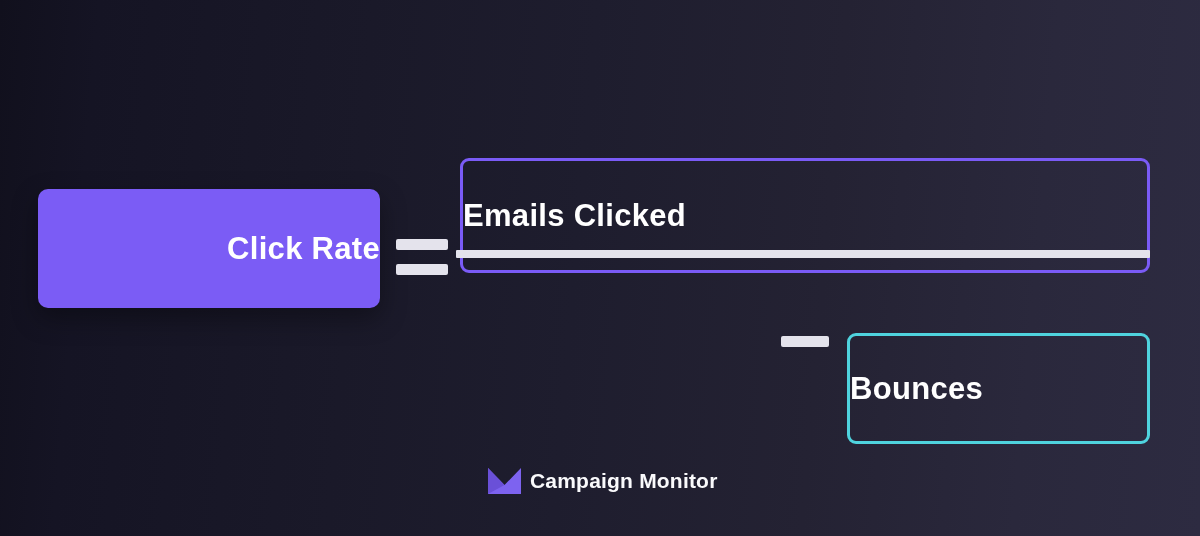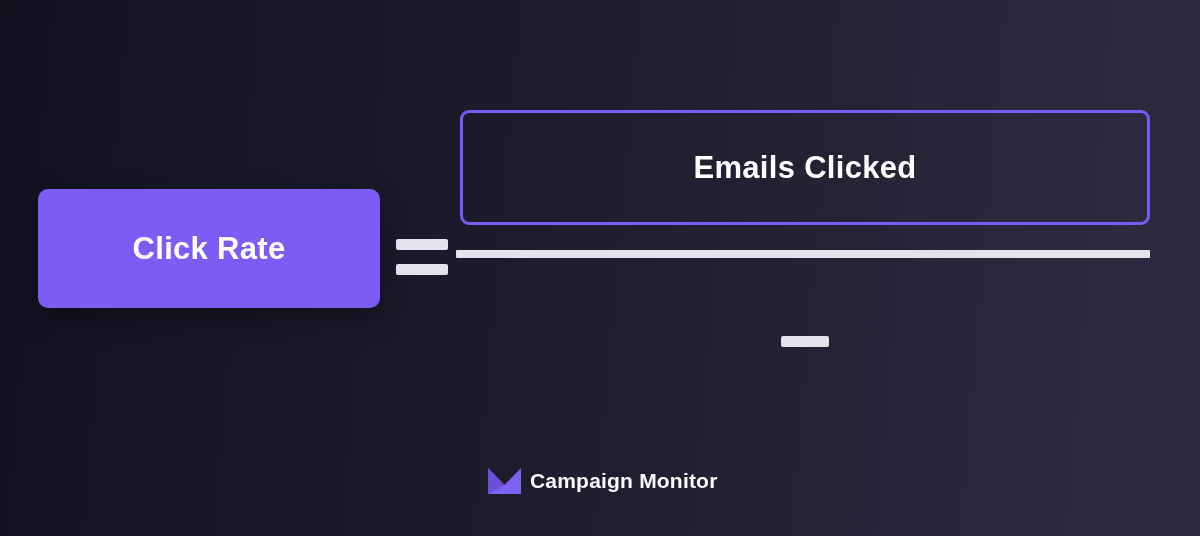--- a/index.html
+++ b/index.html
@@ -24,21 +24,21 @@
     letter-spacing: 0.3px;
     white-space: nowrap;
   }
   
   .result-box {
     position: absolute;
     left: 38px; top: 189px;
     width: 342px; height: 119px;
     background: #7b5cf5;
     border-radius: 10px;
-    display: flex; align-items: center; justify-content: center;
+    display: flex; align-items: center; justify-content: flex-end;
     box-shadow: 0 10px 26px rgba(0,0,0,0.35);
   }
   
   .equals {
     position: absolute;
     left: 396px; top: 239px;
     width: 52px; height: 36px;
     display: flex; flex-direction: column; justify-content: space-between;
   }
   .op-bar {
@@ -51,22 +51,23 @@
     position: absolute;
     left: 456px; top: 250px;
     width: 694px; height: 8px;
     background: #e4e3ec;
     border-radius: 1px;
   }
   
   .outline-box {
     position: absolute;
     border-radius: 9px;
-    display: flex; align-items: center; justify-content: center;
+    display: flex; align-items: center; 
     background: transparent;
+    margin-top: 48px;
   }
   .numerator-box {
     left: 460px; top: 110px;
     width: 684px; height: 109px;
     border: 3px solid #7a5bf6;
   }
   .emails-sent-box {
     left: 461px; top: 285px;
     width: 296px; height: 106px;
     border: 3px solid #f5315d;
@@ -116,20 +117,23 @@
     <span class="box-label">Emails Clicked</span>
   </div>
 
   <div class="fraction-bar"></div>
 
 
   <div class="minus">
     <div class="op-bar"></div>
   </div>
 
+  <div class="outline-box bounces-box">
+    <span class="box-label">Bounces</span>
+  </div>
 
   <div class="logo">
     <svg class="logo-mark" width="33" height="29" viewBox="0 0 33 29">
       <polygon points="0,2 16.5,19 33,2 33,28 0,28" fill="#7d63f0"></polygon>
       <polygon points="0,2 16.5,19 0,28" fill="#6a50d8"></polygon>
     </svg>
     <span class="logo-text">Campaign Monitor</span>
   </div>
 
 </div>

